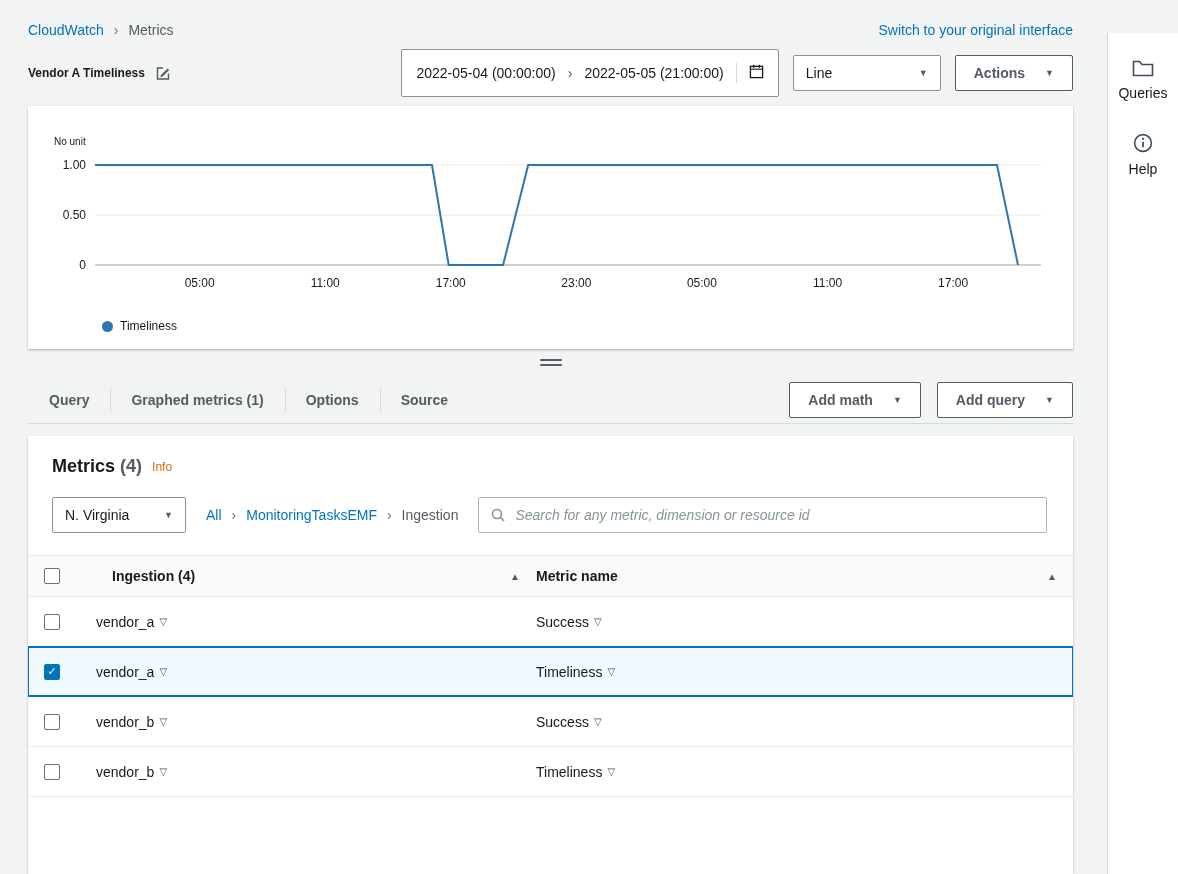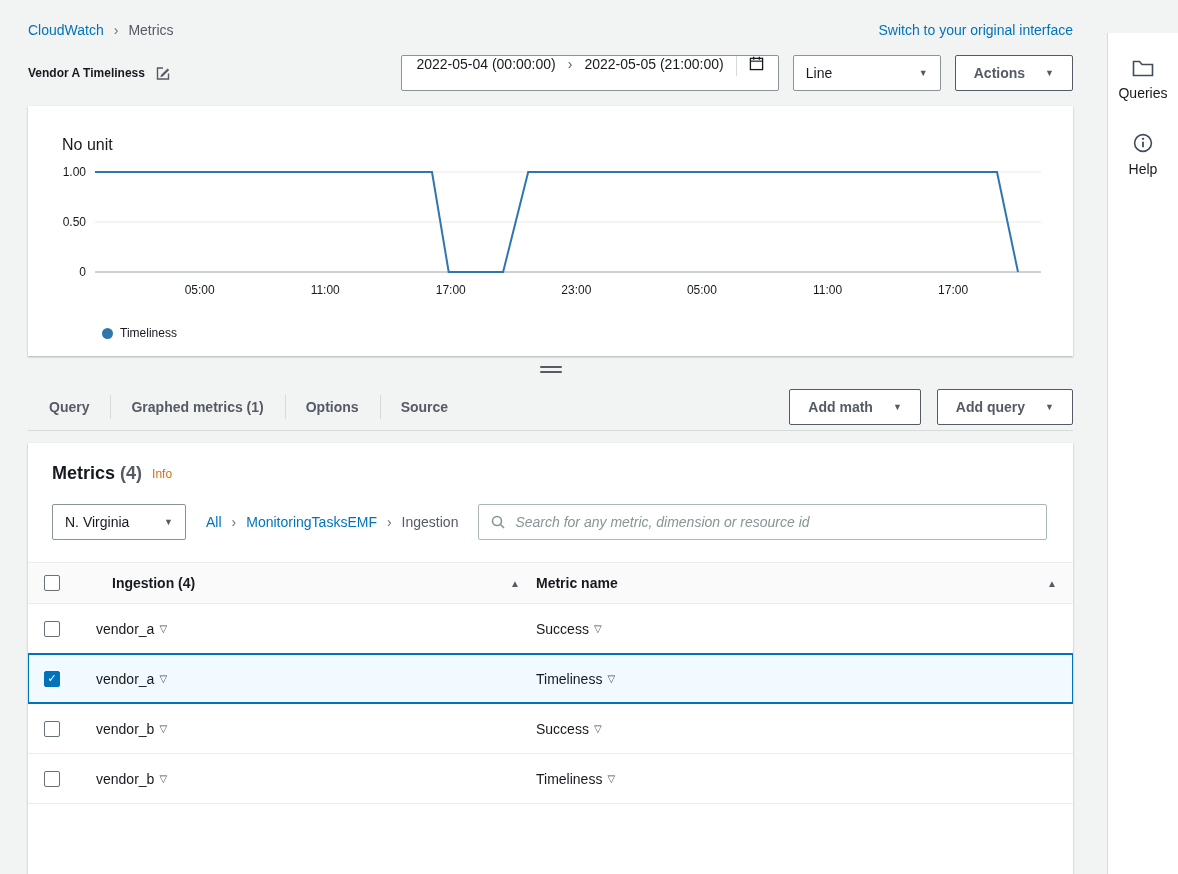--- a/index.html
+++ b/index.html
@@ -15,36 +15,36 @@
   .blue { color: #0073bb; }
 
   
   .crumb-row { display: flex; justify-content: space-between; align-items: center; padding-top: 22px; font-size: 14px; gap: 44px; }
   .breadcrumb, .path { display: flex; align-items: center; gap: 10px; }
   .crumb-chev { color: #687078; font-size: 14px; }
   .crumb-current { color: #545b64; }
   .title-row { display: flex; align-items: center; margin-top: 16px; height: 38px; }
   h1 { font-size: 12px; font-weight: 700; margin: 0; }
   .edit-ic { margin-left: 10px; display: inline-flex; cursor: pointer; }
-  .daterange { margin-left: auto; display: flex; gap: 12px; background: #fff;
-    border: 1px solid #879596; border-radius: 2px; height: 36px; padding: 0 14px; font-size: 14px; cursor: pointer; }
+  .daterange { margin-left: auto; display: flex; align-items: center; gap: 12px; background: #fff;
+    border: 1px solid #879596; border-radius: 2px; height: 48px; padding: 0 14px; font-size: 14px; cursor: pointer; }
   .dr-chev { color: #545b64; }
   .vsep { width: 1px; height: 20px; background: #d5dbdb; }
   .select { display: flex; align-items: center; justify-content: space-between; background: #fff;
     border: 1px solid #879596; border-radius: 2px; height: 36px; padding: 0 12px; font-size: 14px;
     min-width: 148px; margin-left: 14px; cursor: pointer; }
   .caret { font-size: 9px; color: #545b64; margin-left: 10px; }
   .btn { display: inline-flex; align-items: center; justify-content: center; gap: 10px; background: #fff;
     border: 1px solid #545b64; border-radius: 2px; height: 36px; padding: 0 18px;
     font-size: 14px; font-weight: 700; color: #545b64; font-family: inherit; cursor: pointer; white-space: nowrap; }
   .title-row .btn { margin-left: 14px; }
 
   
   .chart-card { background: #fff; margin-top: 14px; box-shadow: 0 1px 2px rgba(0,28,36,.3); padding: 30px 0 16px 0; }
-  .no-unit { font-size: 16px; margin-left: 34px; }
+  .no-unit { font-size: 10px; margin-left: 26px; }
   #chart-svg { display: block; margin-top: 6px; }
   #chart-svg text { font-family: "Liberation Sans", sans-serif; }
   .legend { display: flex; align-items: center; gap: 7px; margin-left: 74px; margin-top: 6px; font-size: 12px; cursor: pointer; }
   .dot { width: 11px; height: 11px; border-radius: 50%; }
 
   
   .handle { height: 26px; display: flex; flex-direction: column; align-items: center; justify-content: center; gap: 3px; cursor: row-resize; }
   .handle .bar { width: 22px; height: 2px; background: #545b64; border-radius: 2px; }
 
   

